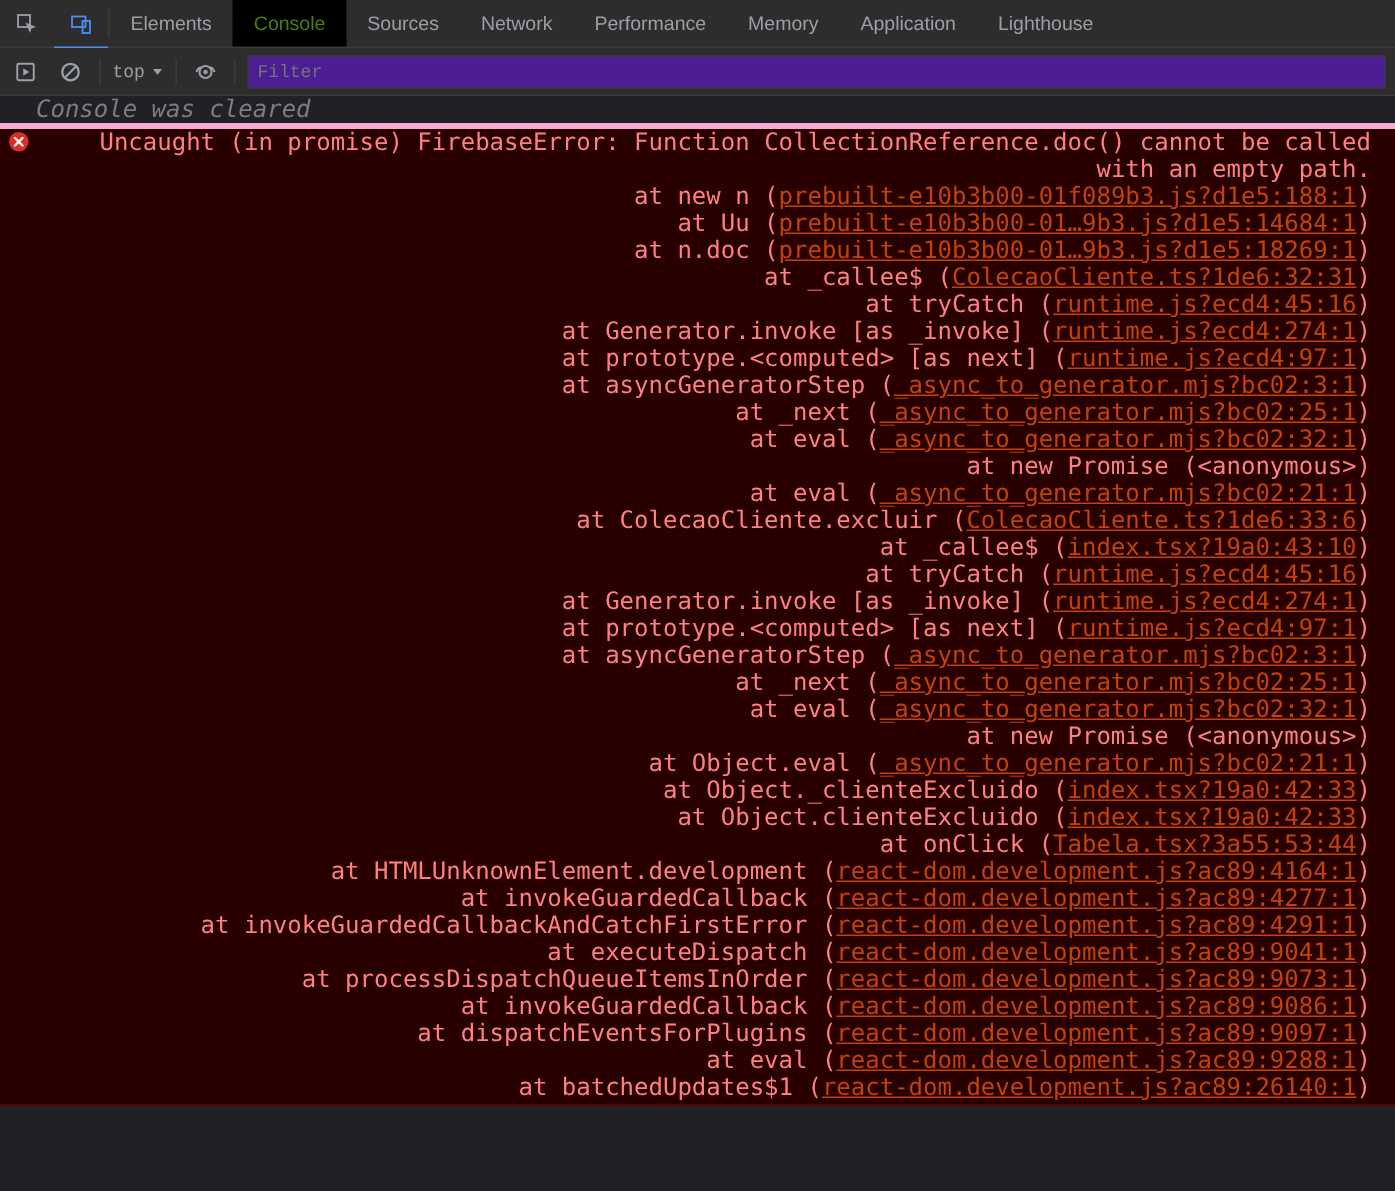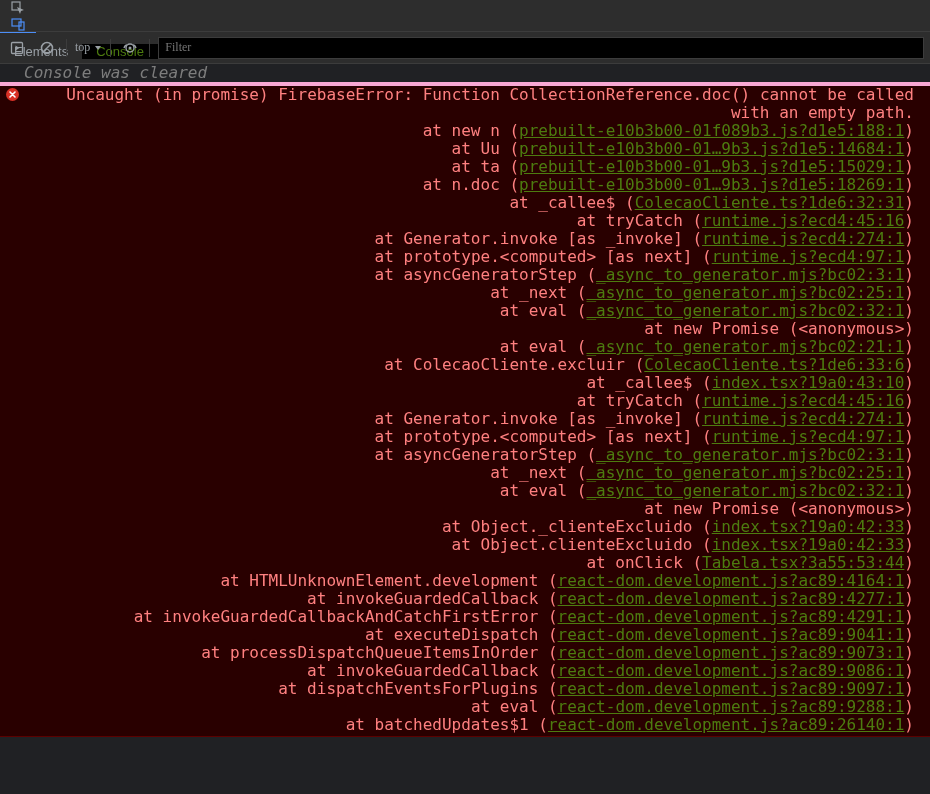--- a/index.html
+++ b/index.html
@@ -13,21 +13,20 @@
     overflow: hidden;
   }
 
   
   .tabbar {
     display: flex;
     align-items: stretch;
     height: 32px;
     background: #2d2d2d;
     border-bottom: 1px solid #3c3c3c;
-    flex-direction: column;
   }
   .tabbar .icon-slot {
     width: 36px;
     display: flex;
     align-items: center;
     justify-content: center;
     color: #9aa0a6;
   }
   .tabbar .icon-slot.dock {
     color: #4c8ef7;
@@ -55,39 +54,39 @@
 
   
   .toolbar {
     display: flex;
     align-items: center;
     height: 32px;
     background: #2d2d2d;
     border-bottom: 1px solid #3c3c3c;
     padding: 0 6px;
     gap: 8px;
-    font-family: Liberation Serif, serif;
+    font-family: Liberation Mono, monospace;
     font-size: 12px;
     color: #9aa0a6;
   }
   .toolbar .tool-icon {
     width: 22px; height: 22px;
     display: flex;
     align-items: center; justify-content: center;
     color: #9aa0a6;
   }
   .toolbar .scope {
     display: flex;
     align-items: center;
     gap: 4px;
   }
   .toolbar .filter {
     flex: 1;
     height: 22px;
-    background: #000000;
+    background: #4c1d95;
     border: 1px solid #3c3c3c;
     color: #9aa0a6;
     padding: 0 6px;
     font-family: inherit;
     font-size: 12px;
     outline: none;
   }
   .toolbar .vdiv {
     width: 1px;
     height: 18px;
@@ -126,21 +125,21 @@
     background: #d93025;
     display: flex;
     align-items: center;
     justify-content: center;
   }
   .err-x svg { display:block; }
   .stack-line {
     padding-left: 32px;
   }
   .stack-line .link {
-    color: #4d7c0f;
+    color: #c2410c;
     text-decoration: underline;
   }
   .paren { color: #ff8080; }
 
   
   svg.ic { width: 16px; height: 16px; }
 </style>
 </head>
 <body>
 
@@ -211,40 +210,40 @@
       <span class="err-x">
         <svg width="9" height="9" viewBox="0 0 9 9">
           <path d="M2 2 L7 7 M7 2 L2 7" stroke="#fff" stroke-width="1.6" stroke-linecap="round"></path>
         </svg>
       </span>
     </span>
     <div>Uncaught (in promise) FirebaseError: Function CollectionReference.doc() cannot be called with an empty path.</div>
     <div id="stack-host">
         <div class="stack-line"><span>at new n </span><span class="paren">(</span><span class="link">prebuilt-e10b3b00-01f089b3.js?d1e5:188:1</span><span class="paren">)</span></div>
         <div class="stack-line"><span>at Uu </span><span class="paren">(</span><span class="link">prebuilt-e10b3b00-01…9b3.js?d1e5:14684:1</span><span class="paren">)</span></div>
-        <div class="stack-line"><span>at ta </span><span class="paren">(</span><span class="link">prebuilt-e10b3b00-01…9b3.js?d1e5:15029:1</span><span class="paren">)</span></div>
         <div class="stack-line"><span>at n.doc </span><span class="paren">(</span><span class="link">prebuilt-e10b3b00-01…9b3.js?d1e5:18269:1</span><span class="paren">)</span></div>
         <div class="stack-line"><span>at _callee$ </span><span class="paren">(</span><span class="link">ColecaoCliente.ts?1de6:32:31</span><span class="paren">)</span></div>
         <div class="stack-line"><span>at tryCatch </span><span class="paren">(</span><span class="link">runtime.js?ecd4:45:16</span><span class="paren">)</span></div>
         <div class="stack-line"><span>at Generator.invoke [as _invoke] </span><span class="paren">(</span><span class="link">runtime.js?ecd4:274:1</span><span class="paren">)</span></div>
         <div class="stack-line"><span>at prototype.&lt;computed&gt; [as next] </span><span class="paren">(</span><span class="link">runtime.js?ecd4:97:1</span><span class="paren">)</span></div>
         <div class="stack-line"><span>at asyncGeneratorStep </span><span class="paren">(</span><span class="link">_async_to_generator.mjs?bc02:3:1</span><span class="paren">)</span></div>
         <div class="stack-line"><span>at _next </span><span class="paren">(</span><span class="link">_async_to_generator.mjs?bc02:25:1</span><span class="paren">)</span></div>
         <div class="stack-line"><span>at eval </span><span class="paren">(</span><span class="link">_async_to_generator.mjs?bc02:32:1</span><span class="paren">)</span></div>
         <div class="stack-line"><span>at new Promise </span><span class="paren">(</span><span class="">&lt;anonymous&gt;</span><span class="paren">)</span></div>
         <div class="stack-line"><span>at eval </span><span class="paren">(</span><span class="link">_async_to_generator.mjs?bc02:21:1</span><span class="paren">)</span></div>
         <div class="stack-line"><span>at ColecaoCliente.excluir </span><span class="paren">(</span><span class="link">ColecaoCliente.ts?1de6:33:6</span><span class="paren">)</span></div>
         <div class="stack-line"><span>at _callee$ </span><span class="paren">(</span><span class="link">index.tsx?19a0:43:10</span><span class="paren">)</span></div>
         <div class="stack-line"><span>at tryCatch </span><span class="paren">(</span><span class="link">runtime.js?ecd4:45:16</span><span class="paren">)</span></div>
         <div class="stack-line"><span>at Generator.invoke [as _invoke] </span><span class="paren">(</span><span class="link">runtime.js?ecd4:274:1</span><span class="paren">)</span></div>
         <div class="stack-line"><span>at prototype.&lt;computed&gt; [as next] </span><span class="paren">(</span><span class="link">runtime.js?ecd4:97:1</span><span class="paren">)</span></div>
         <div class="stack-line"><span>at asyncGeneratorStep </span><span class="paren">(</span><span class="link">_async_to_generator.mjs?bc02:3:1</span><span class="paren">)</span></div>
         <div class="stack-line"><span>at _next </span><span class="paren">(</span><span class="link">_async_to_generator.mjs?bc02:25:1</span><span class="paren">)</span></div>
         <div class="stack-line"><span>at eval </span><span class="paren">(</span><span class="link">_async_to_generator.mjs?bc02:32:1</span><span class="paren">)</span></div>
         <div class="stack-line"><span>at new Promise </span><span class="paren">(</span><span class="">&lt;anonymous&gt;</span><span class="paren">)</span></div>
+        <div class="stack-line"><span>at Object.eval </span><span class="paren">(</span><span class="link">_async_to_generator.mjs?bc02:21:1</span><span class="paren">)</span></div>
         <div class="stack-line"><span>at Object._clienteExcluido </span><span class="paren">(</span><span class="link">index.tsx?19a0:42:33</span><span class="paren">)</span></div>
         <div class="stack-line"><span>at Object.clienteExcluido </span><span class="paren">(</span><span class="link">index.tsx?19a0:42:33</span><span class="paren">)</span></div>
         <div class="stack-line"><span>at onClick </span><span class="paren">(</span><span class="link">Tabela.tsx?3a55:53:44</span><span class="paren">)</span></div>
         <div class="stack-line"><span>at HTMLUnknownElement.development </span><span class="paren">(</span><span class="link">react-dom.development.js?ac89:4164:1</span><span class="paren">)</span></div>
         <div class="stack-line"><span>at invokeGuardedCallback </span><span class="paren">(</span><span class="link">react-dom.development.js?ac89:4277:1</span><span class="paren">)</span></div>
         <div class="stack-line"><span>at invokeGuardedCallbackAndCatchFirstError </span><span class="paren">(</span><span class="link">react-dom.development.js?ac89:4291:1</span><span class="paren">)</span></div>
         <div class="stack-line"><span>at executeDispatch </span><span class="paren">(</span><span class="link">react-dom.development.js?ac89:9041:1</span><span class="paren">)</span></div>
         <div class="stack-line"><span>at processDispatchQueueItemsInOrder </span><span class="paren">(</span><span class="link">react-dom.development.js?ac89:9073:1</span><span class="paren">)</span></div>
         <div class="stack-line"><span>at invokeGuardedCallback </span><span class="paren">(</span><span class="link">react-dom.development.js?ac89:9086:1</span><span class="paren">)</span></div>
         <div class="stack-line"><span>at dispatchEventsForPlugins </span><span class="paren">(</span><span class="link">react-dom.development.js?ac89:9097:1</span><span class="paren">)</span></div>

